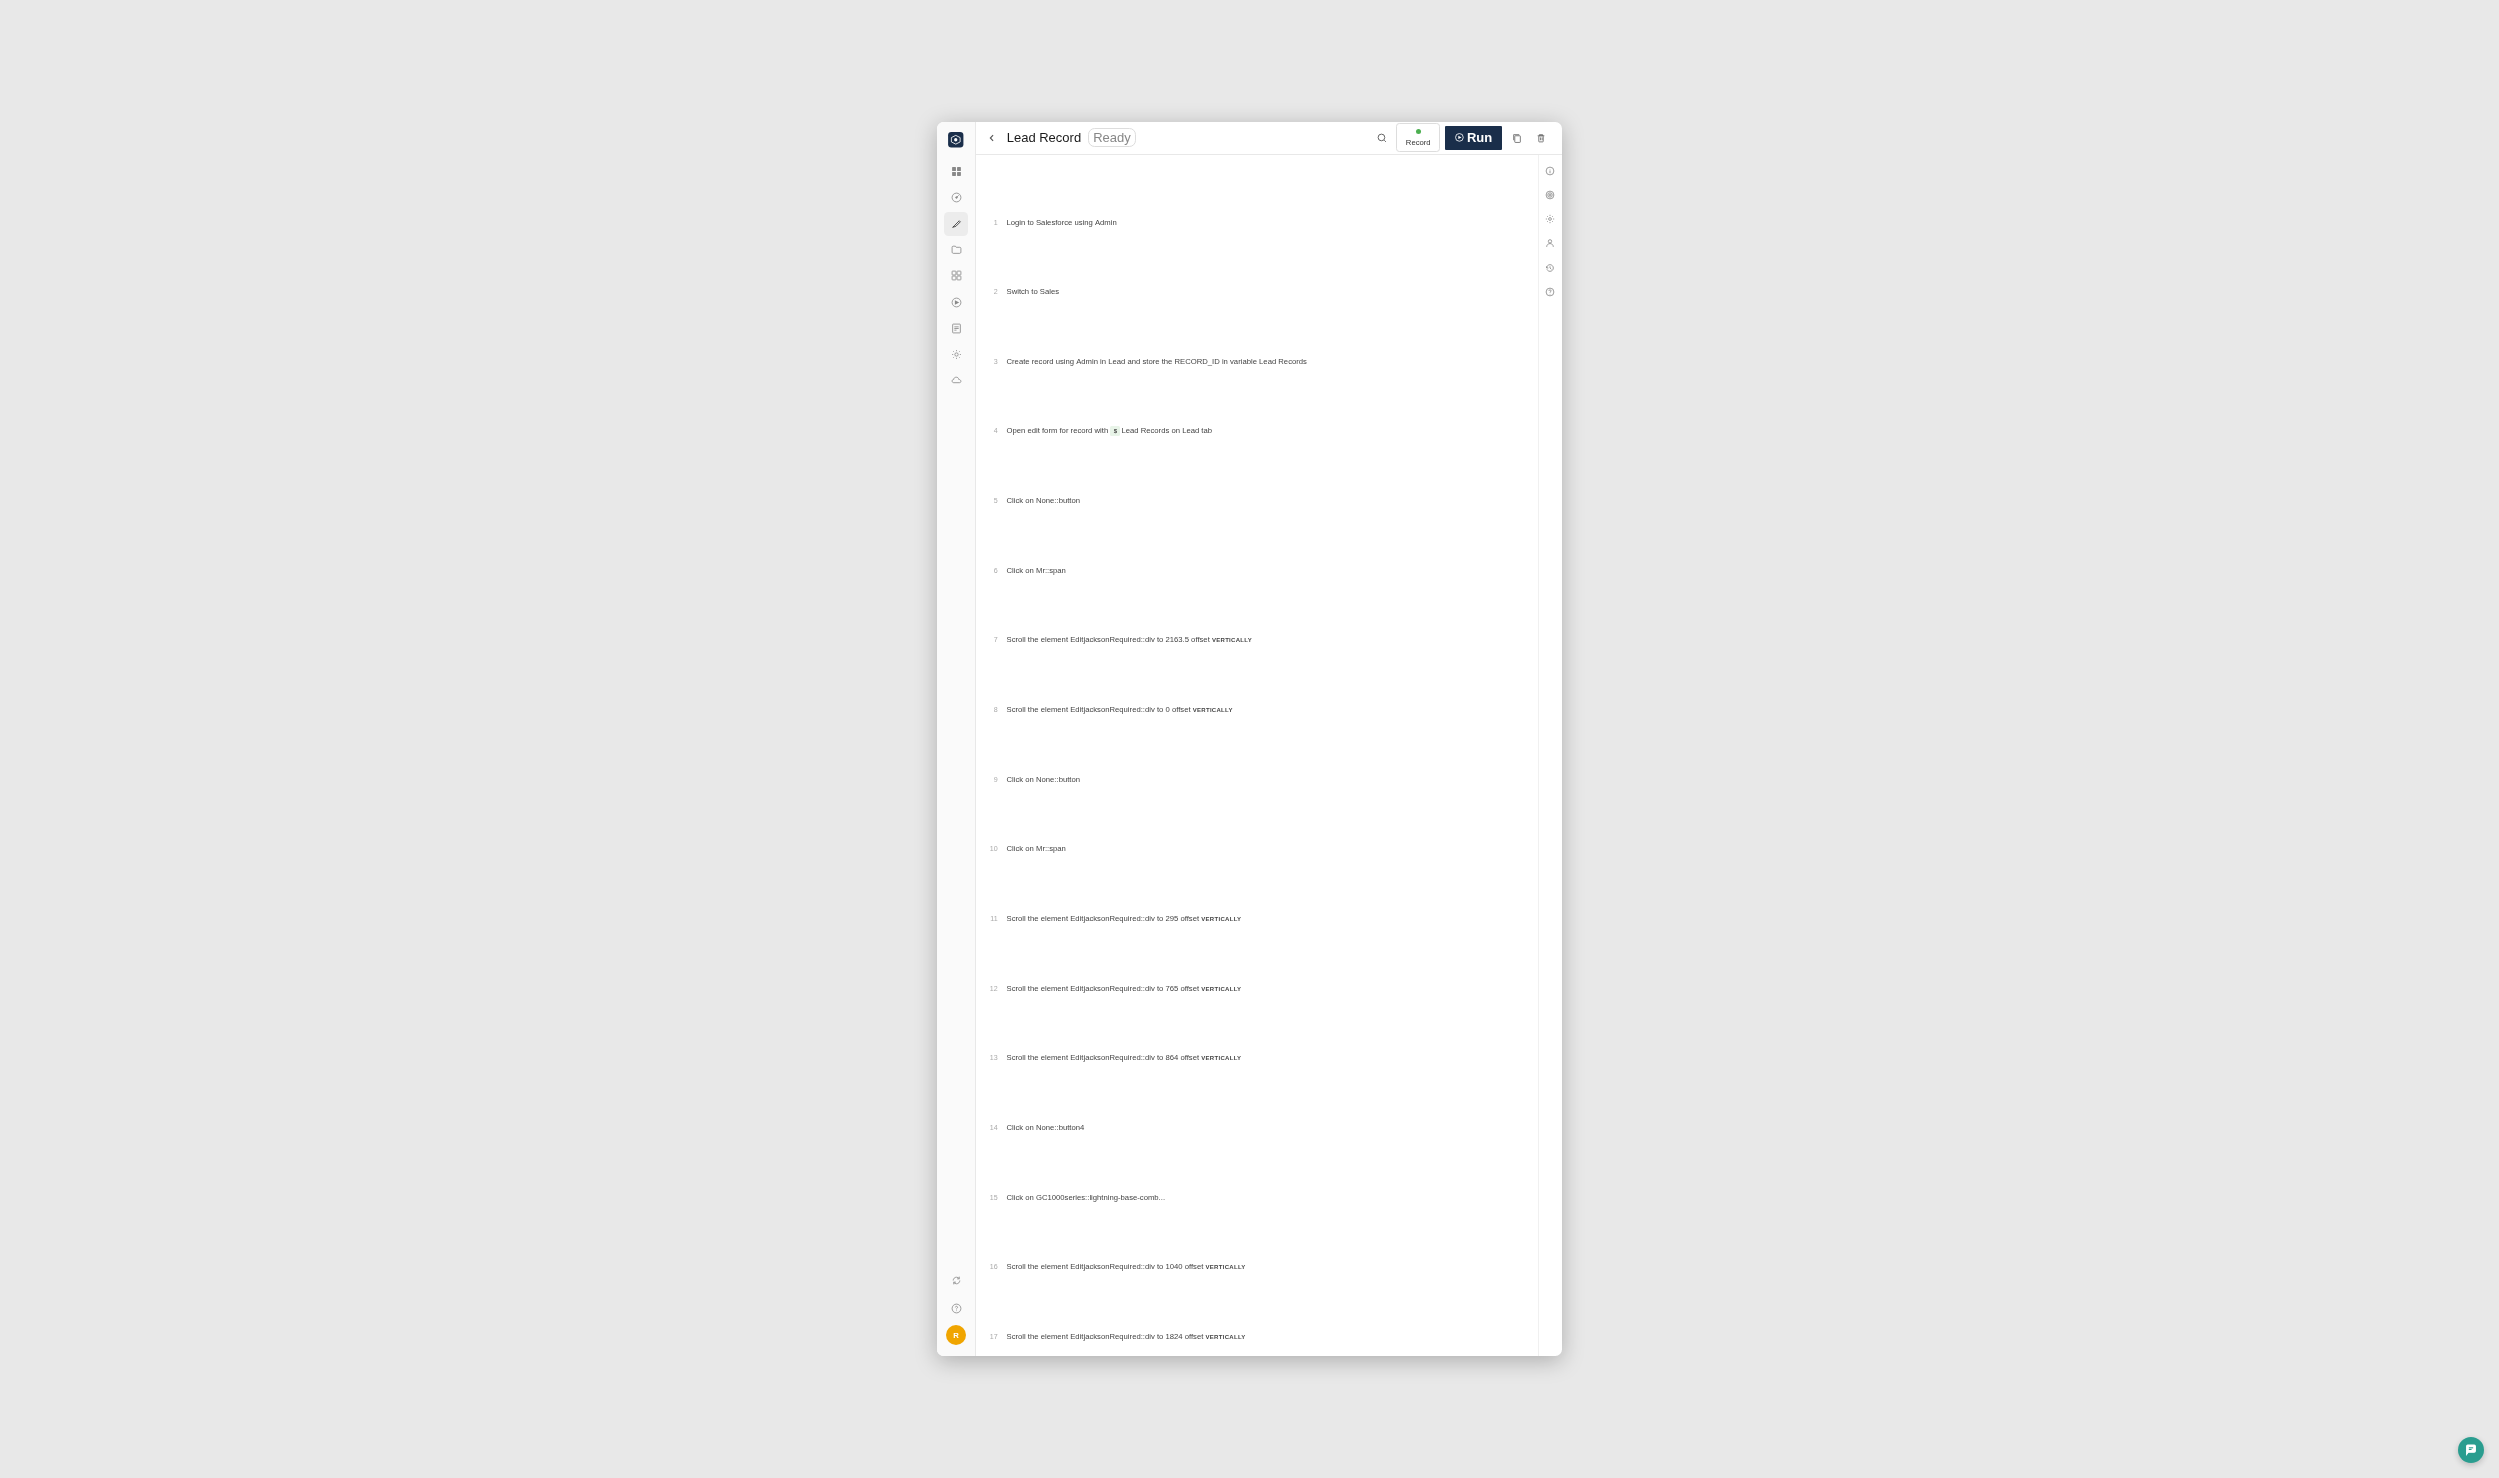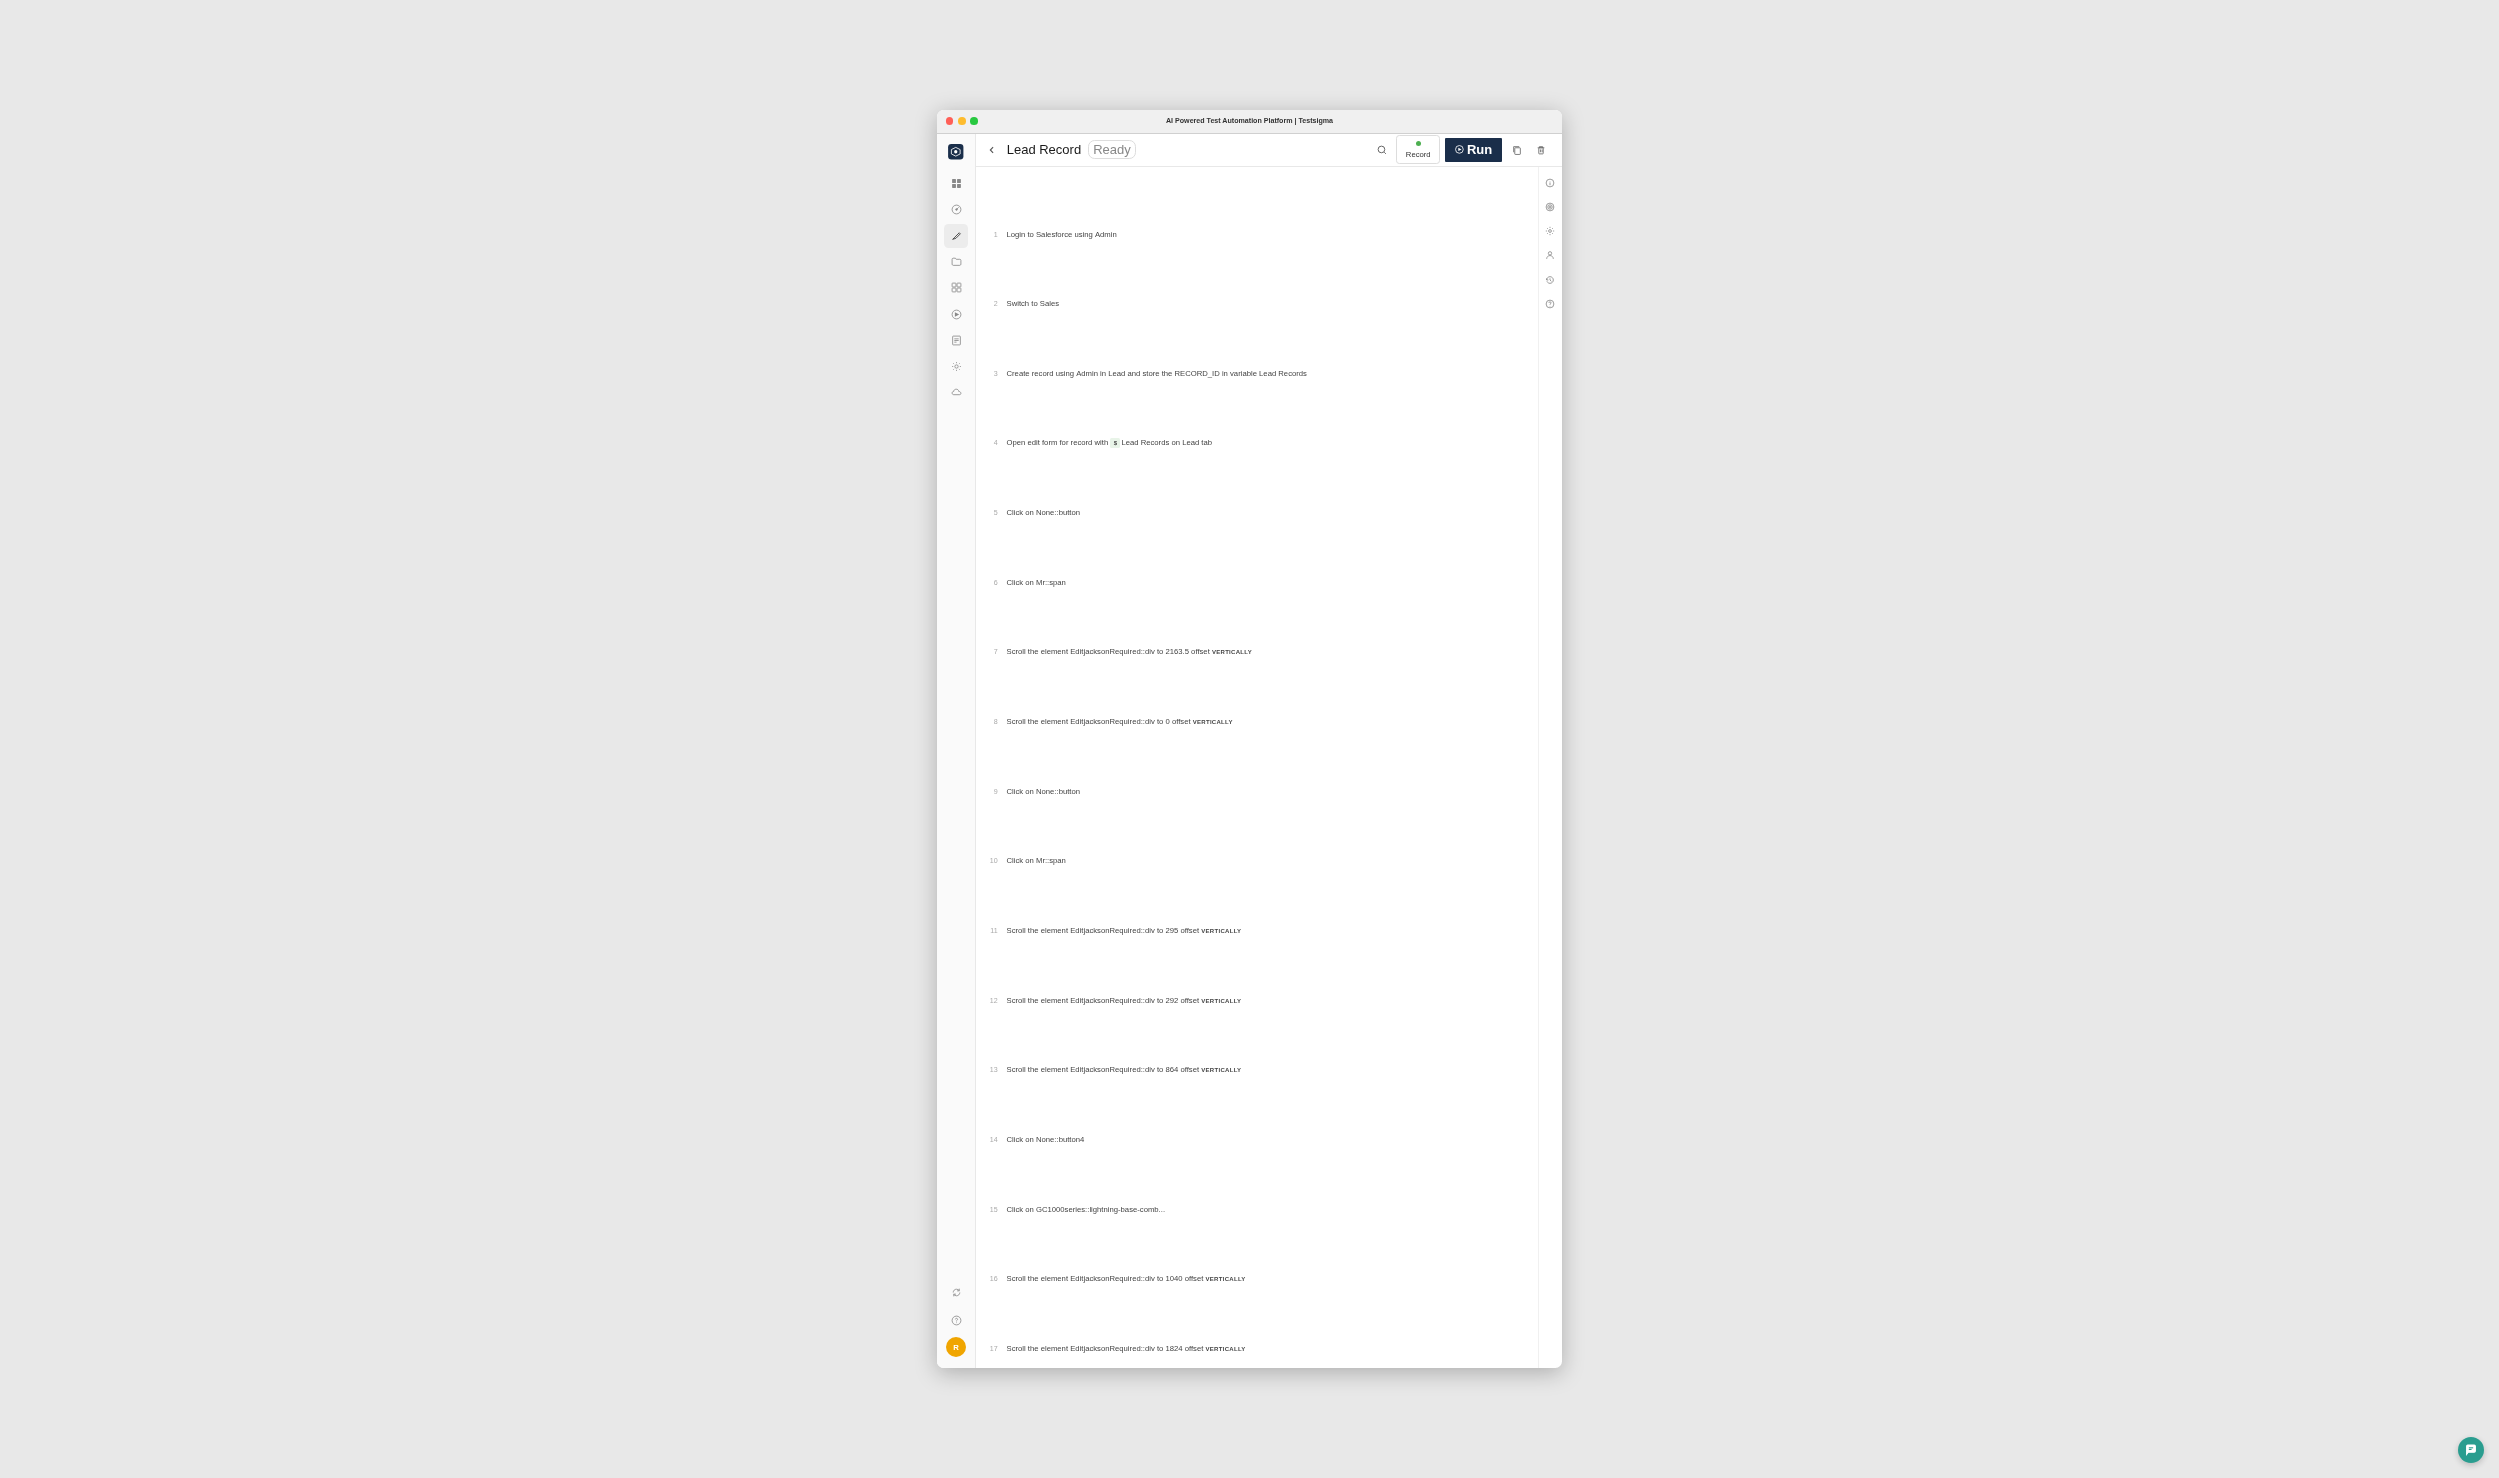--- a/index.html
+++ b/index.html
@@ -296,28 +296,20 @@
       cursor: pointer;
       box-shadow: 0 2.2px 6.6px rgba(0,0,0,0.2);
     }
     .chat-fab svg { width: 12px; height: 12px; color: white; }
   </style>
 </head>
 <body>
 
 <div class="window">
 
-  <div class="title-bar">
-    <div class="traffic-lights">
-      <div class="tl tl-red"></div>
-      <div class="tl tl-yellow"></div>
-      <div class="tl tl-green"></div>
-    </div>
-    <span class="title-bar-text">AI Powered Test Automation Platform | Testsigma</span>
-  </div>
 
   <div class="app-body">
 
     <div class="sidebar">
       <div class="sidebar-logo">
         <svg viewBox="0 0 32 32" fill="none">
           <rect x="2" y="2" width="28" height="28" rx="6" fill="#1a2e4a"></rect>
           <path d="M8 12 L16 8 L24 12 L24 20 L16 24 L8 20 Z" stroke="white" stroke-width="1.5" fill="none"></path>
           <circle cx="16" cy="16" r="3" fill="white"></circle>
         </svg>
@@ -499,21 +491,21 @@
             <div class="step-row">
               <span class="step-num">10</span>
               <span class="step-text">Click on <span class="step-link-teal">Mr::span</span></span>
             </div>
             <div class="step-row">
               <span class="step-num">11</span>
               <span class="step-text">Scroll the element <span class="step-link-teal">EditjacksonRequired::div</span> to <span class="step-link-blue">295</span> offset <span class="step-keyword-purple">VERTICALLY</span></span>
             </div>
             <div class="step-row">
               <span class="step-num">12</span>
-              <span class="step-text">Scroll the element <span class="step-link-teal">EditjacksonRequired::div</span> to <span class="step-link-blue">292</span> offset <span class="step-keyword-purple">VERTICALLY</span></span>
+              <span class="step-text">Scroll the element <span class="step-link-teal">EditjacksonRequired::div</span> to <span class="step-link-blue">765</span> offset <span class="step-keyword-purple">VERTICALLY</span></span>
             </div>
             <div class="step-row">
               <span class="step-num">13</span>
               <span class="step-text">Scroll the element <span class="step-link-teal">EditjacksonRequired::div</span> to <span class="step-link-blue">864</span> offset <span class="step-keyword-purple">VERTICALLY</span></span>
             </div>
             <div class="step-row">
               <span class="step-num">14</span>
               <span class="step-text">Click on <span class="step-link-teal">None::button4</span></span>
             </div>
             <div class="step-row">

